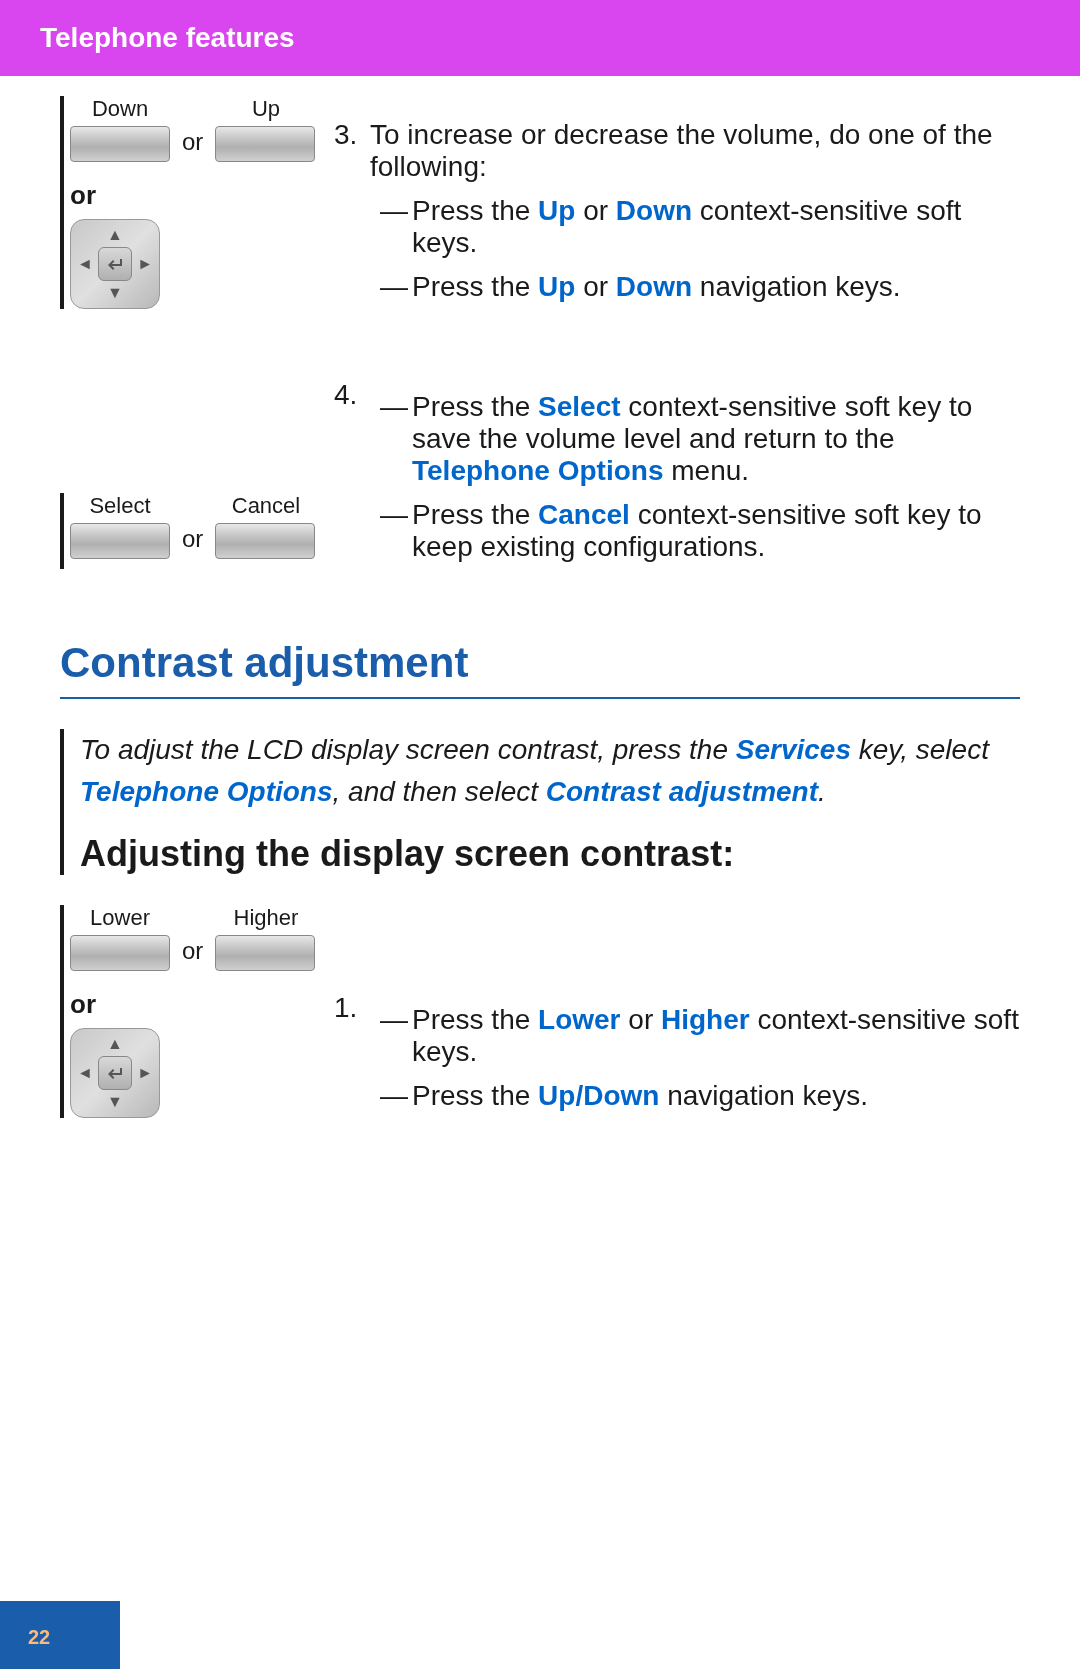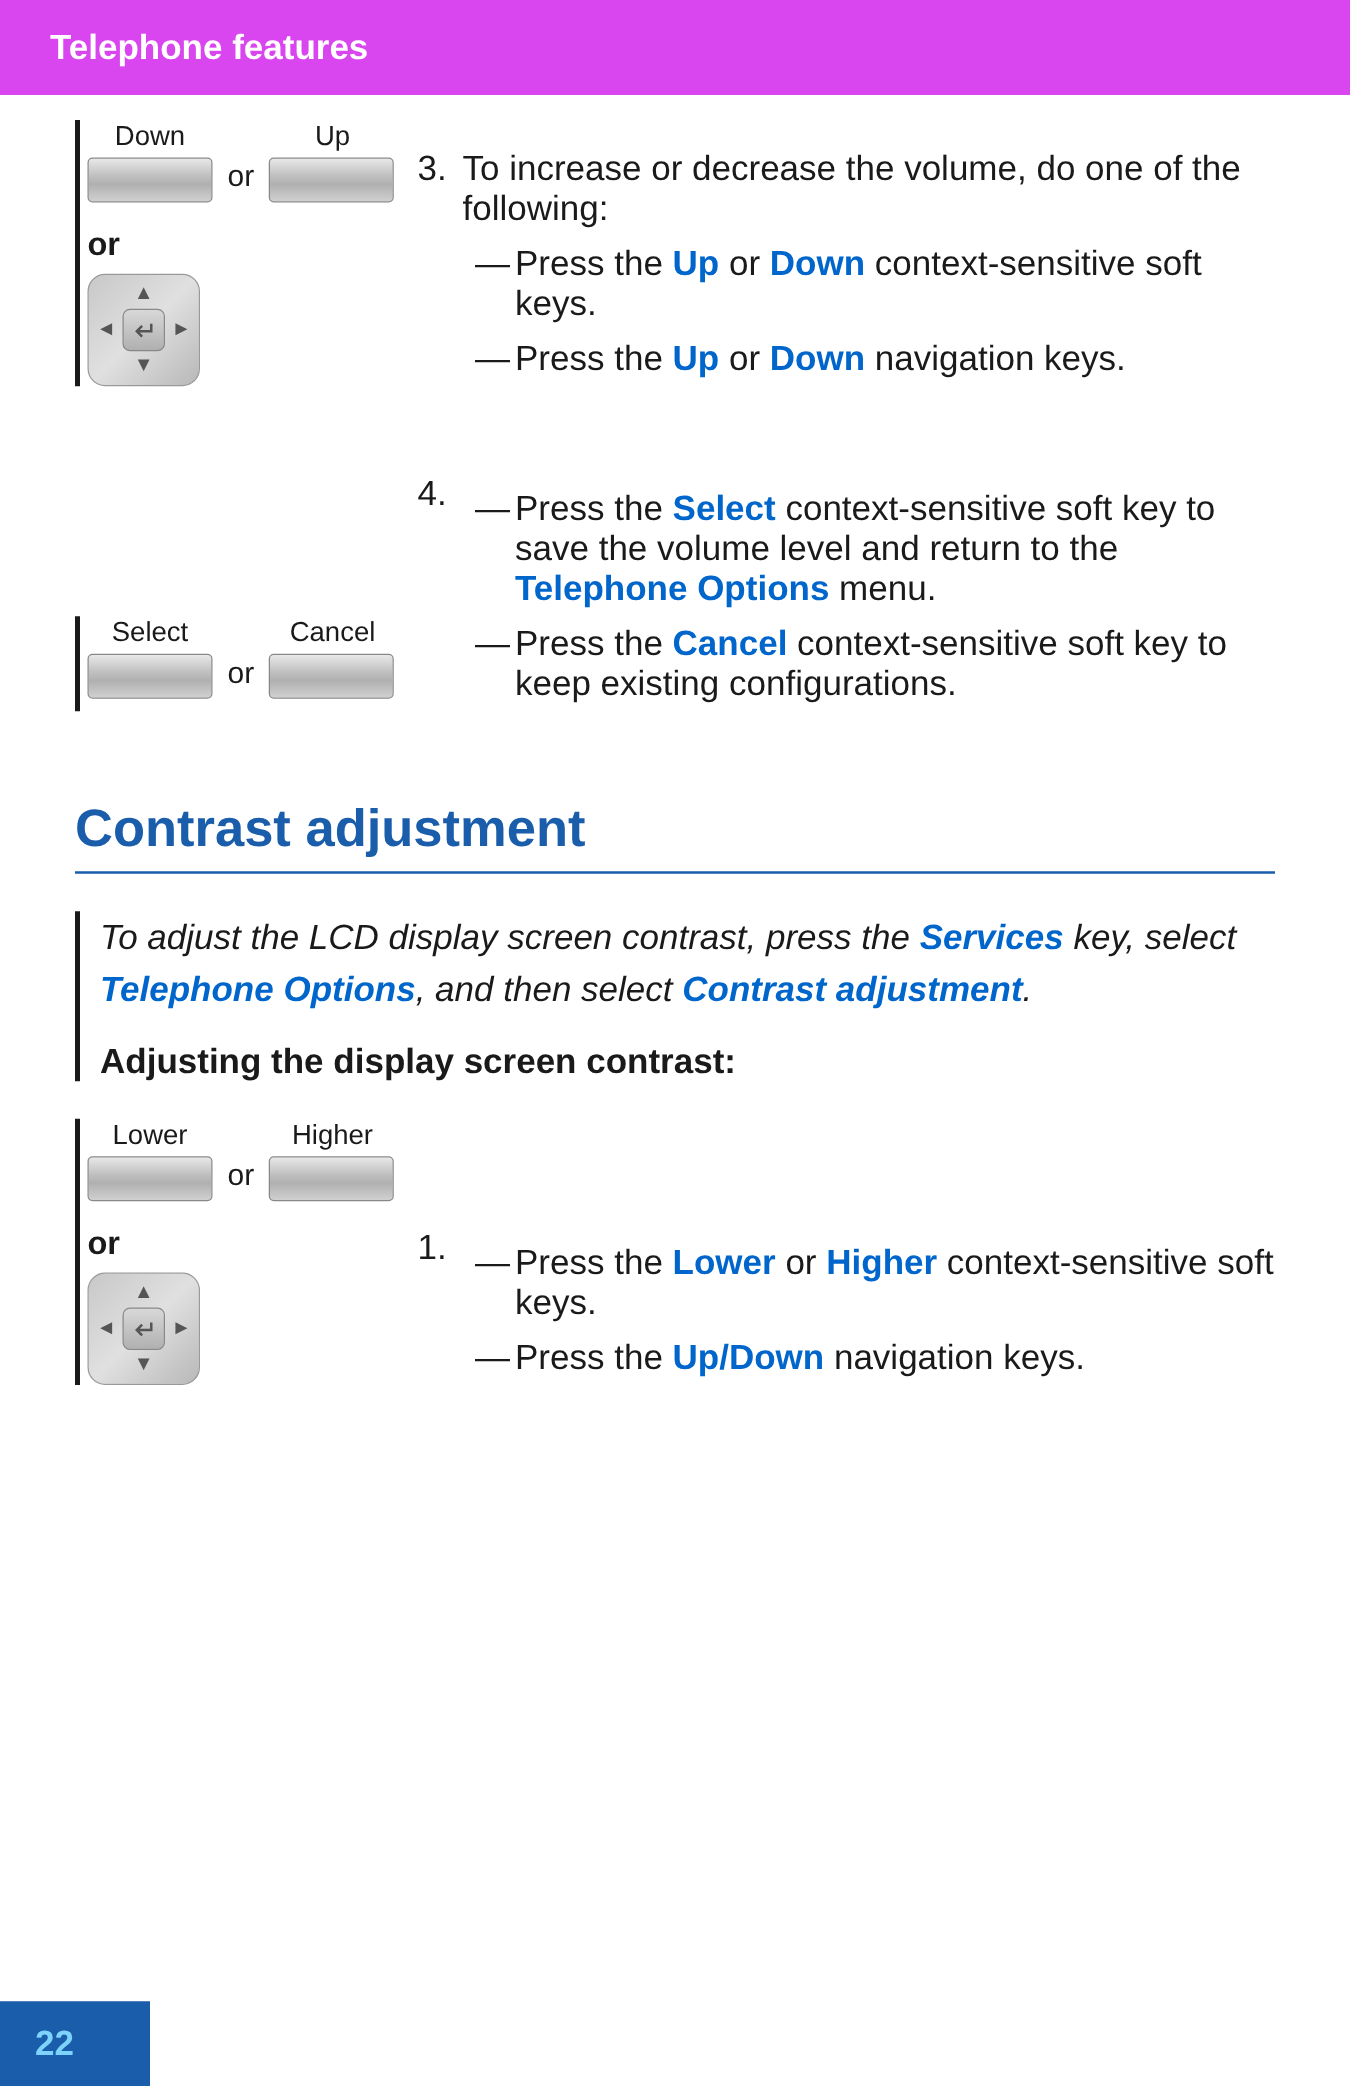--- a/index.html
+++ b/index.html
@@ -197,37 +197,37 @@
 
     .section-intro {
       font-size: 28px;
       line-height: 1.5;
       margin-bottom: 20px;
       font-style: italic;
     }
 
     .subheading-bold {
       font-weight: bold;
-      font-size: 28px;
+      font-size: 36px;
       margin-bottom: 24px;
     }
 
     
     .footer {
       position: absolute;
       bottom: 0;
       left: 0;
       width: 120px;
       background: #1a5dab;
       padding: 18px 28px;
     }
     .footer span {
-      color: #7dd3fc;
-      font-weight: bold;
-      font-size: 28px;
+      color: #fdba74;
+      font-weight: bold;
+      font-size: 20px;
     }
 
     .content-top {
       padding-top: 20px;
     }
   </style>
 </head>
 <body>
 
 <div class="header-bar">

